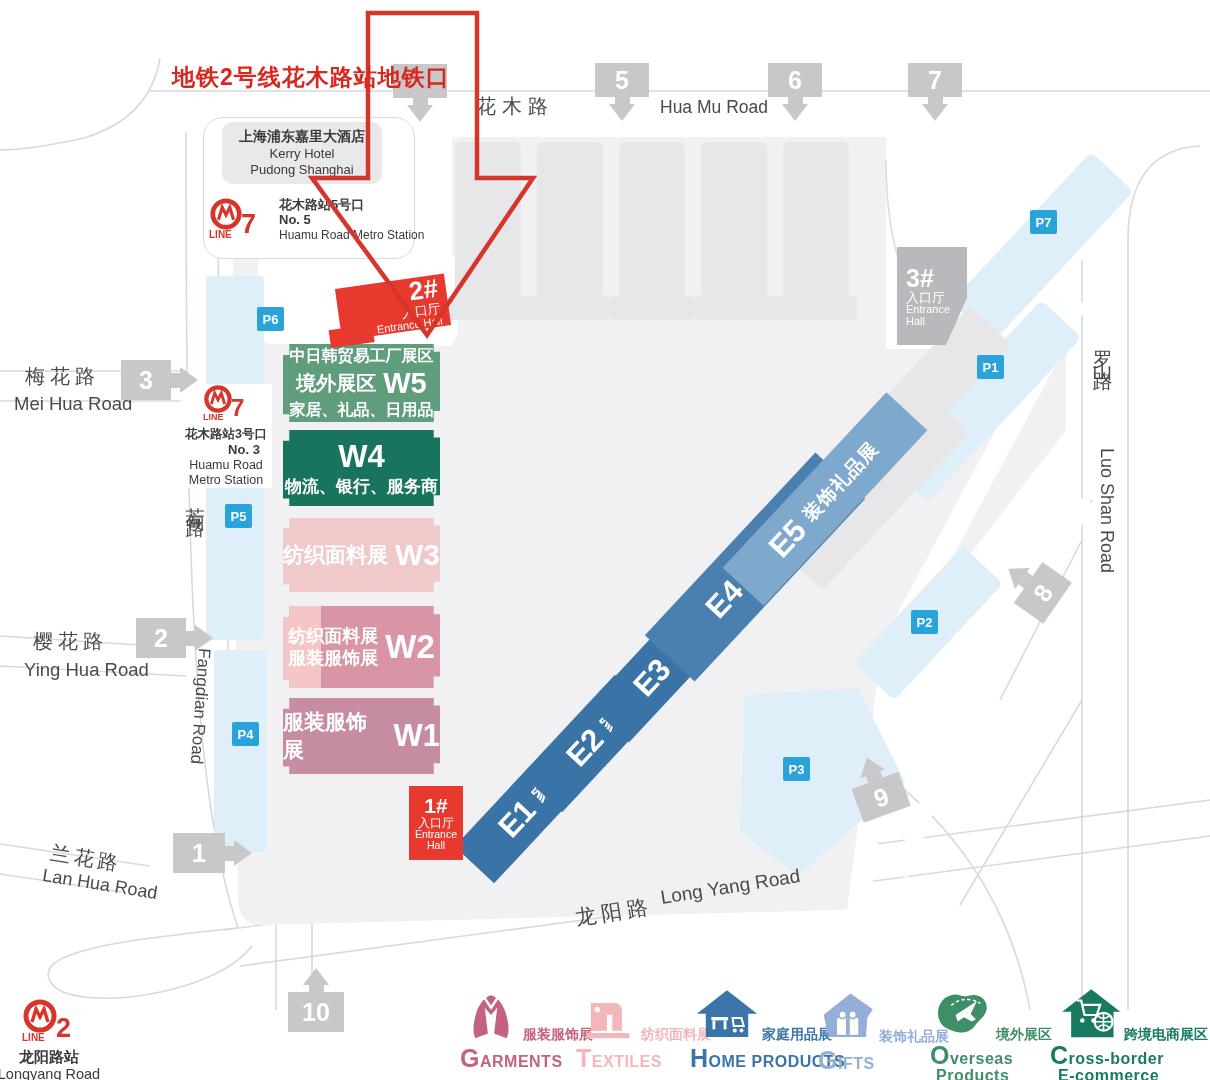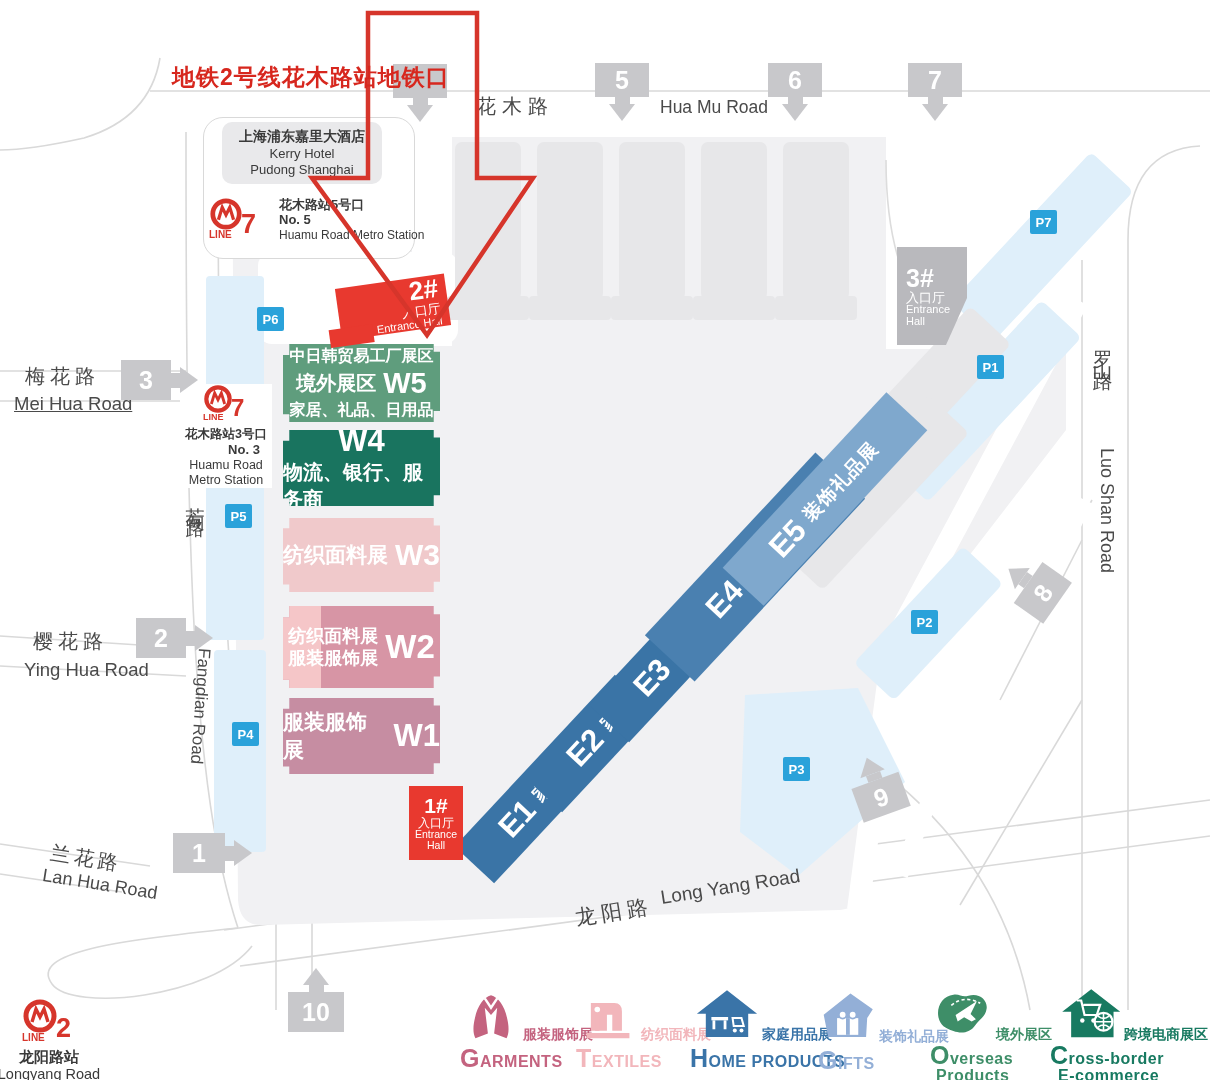--- a/index.html
+++ b/index.html
@@ -166,21 +166,21 @@
       <span class="mline" style="position:absolute;left:36px;top:14px;font-size:27px;">2</span>
     </div>
     <div class="badge-txt" style="font-size:15px;font-weight:bold;margin-top:4px;">龙阳路站</div>
     <div class="badge-txt" style="font-size:14.5px;">Longyang Road</div>
 
   </div>
 
   <div class="abs rlabel" style="left:476px;top:93px;font-size:20px;letter-spacing:6px;z-index:6;">花木路</div>
   <div class="abs rlabel" style="left:660px;top:97px;font-size:17.5px;z-index:6;">Hua Mu Road</div>
   <div class="abs rlabel" style="left:25px;top:363px;font-size:20px;letter-spacing:5px;">梅花路</div>
-  <div class="abs rlabel" style="left:14px;top:393px;font-size:18.5px;text-decoration:underline;">Mei Hua Road</div>
+  <div class="abs rlabel" style="left:14px;top:393px;font-size:18.5px;">Mei Hua Road</div>
   <div class="abs rlabel" style="left:33px;top:628px;font-size:20px;letter-spacing:5px;">樱花路</div>
   <div class="abs rlabel" style="left:24px;top:659px;font-size:18.5px;">Ying Hua Road</div>
   <div class="abs rlabel" style="left:50px;top:845px;font-size:20px;letter-spacing:4px;transform:rotate(9deg);">兰花路</div>
   <div class="abs rlabel" style="left:42px;top:874px;font-size:18px;transform:rotate(9deg);">Lan Hua Road</div>
   <div class="abs rlabel vtext" style="left:182px;top:492px;font-size:19px;letter-spacing:6px;z-index:6;">芳甸路</div>
   <div class="abs rlabel vside" style="left:190px;top:648px;font-size:17px;transform:rotate(4deg);z-index:6;">Fangdian Road</div>
   <div class="abs rlabel vtext" style="left:1090px;top:335px;font-size:20px;letter-spacing:10px;">罗山路</div>
   <div class="abs rlabel vside" style="left:1096px;top:448px;font-size:18px;">Luo Shan Road</div>
   <div class="abs rlabel" style="left:575px;top:898px;font-size:21px;letter-spacing:5px;transform:rotate(-9deg);z-index:6;">龙阳路</div>
   <div class="abs rlabel" style="left:660px;top:876px;font-size:19px;transform:rotate(-9deg);z-index:6;">Long Yang Road</div>
@@ -273,21 +273,21 @@
     <span class="wrow">
       <span style="font-size:20px;">境外展区</span>
       <span style="font-size:29px;">W5</span>
     </span>
     <span style="font-size:16px;">家居、礼品、日用品</span>
   </div>
   <div class="whall abs" style="top:430px;height:76px;background:#19745f;">
     <span class="wrow">
       <span style="font-size:31px;">W4</span>
     </span>
-    <span style="font-size:20px;">物流、银行、服务商</span>
+    <span style="font-size:17px;">物流、银行、服务商</span>
   </div>
   <div class="whall abs" style="top:518px;height:74px;background:#f0c9cb;">
     <span class="wrow">
       <span style="font-size:21px;">纺织面料展</span>
       <span style="font-size:30px;">W3</span>
     </span>
   </div>
   <div class="whall abs" style="top:606px;height:82px;background:#d795a5;">
     <div style="position:absolute;left:0;top:0;bottom:0;width:38px;background:#f5c6c8;"></div>
     <span class="wrow" style="position:relative;">

